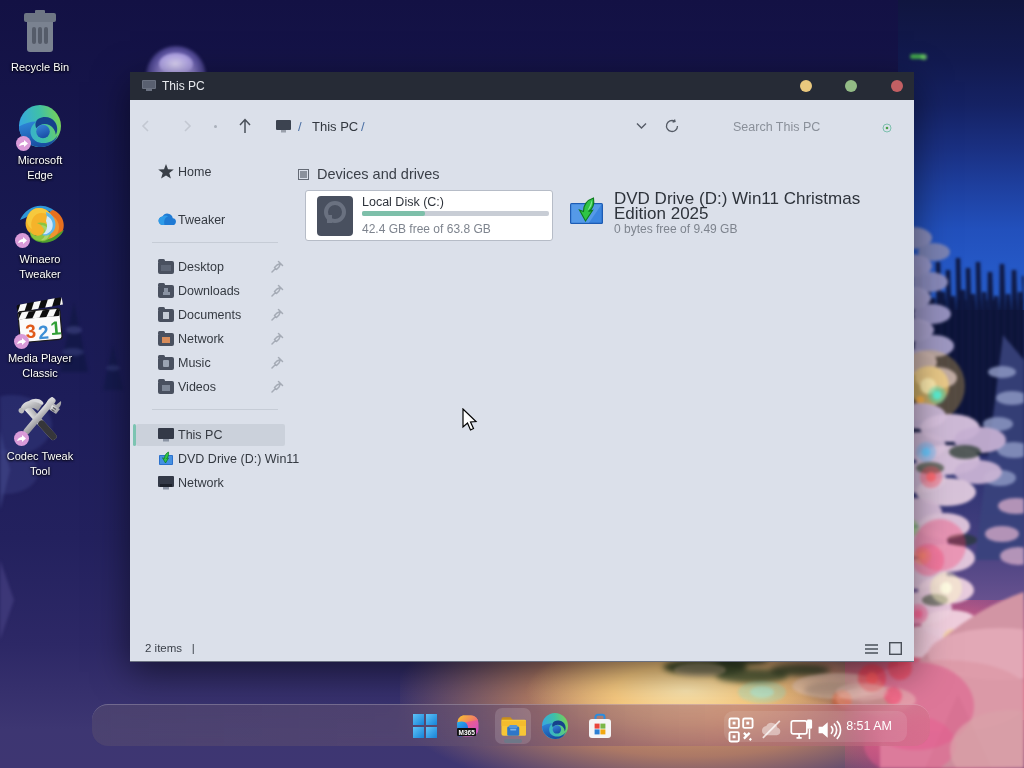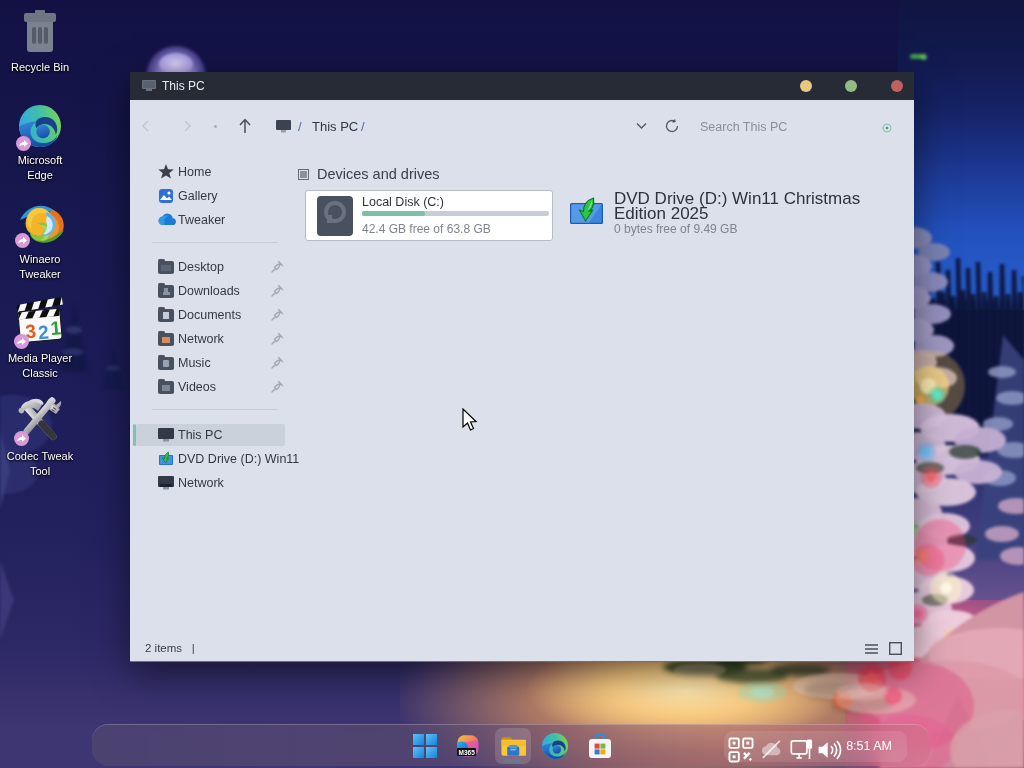--- a/index.html
+++ b/index.html
@@ -33,41 +33,41 @@
   .badge svg { position:absolute; left:1px; top:1px; }
 
   
   #win { position:absolute; left:130px; top:72px; width:784px; height:590px; background:#dbe0ea;
          box-shadow:0 10px 34px rgba(0,0,0,0.5); }
   #titlebar { position:absolute; left:0; top:0; width:784px; height:28px; background:#262b36; }
   #titlebar .t { position:absolute; left:32px; top:7px; color:#e8eaee; font-size:12px; }
   .tl { position:absolute; top:8px; width:12px; height:12px; border-radius:50%; }
   #toolbar { position:absolute; left:0; top:28px; width:784px; height:52px; color:#555; }
   .navtxt { color:#32373f; font-size:13px; }
-  #search { position:absolute; left:570px; top:20px; color:#8a909a; font-size:12.5px; }
+  #search { position:absolute; left:603px; top:20px; color:#8a909a; font-size:12.5px; }
 
   
   .srow { position:absolute; left:0px; width:158px; height:24px; }
   .srow .lbl { position:absolute; left:48px; top:5px; font-size:12.5px; color:#343941; }
   .srow .ic { position:absolute; left:28px; top:4px; width:16px; height:16px; }
   .pin { position:absolute; left:140px; top:5px; width:14px; height:14px; opacity:0.55; }
   .folder { width:16px; height:13px; margin-top:2px; background:#49505f; border-radius:2px; position:relative; }
   .folder:before { content:""; position:absolute; left:0; top:-2px; width:7px; height:3px; background:#49505f; border-radius:1.5px 1.5px 0 0; }
 
   
   #grp { position:absolute; left:170px; top:94px; font-size:14.5px; color:#3a3f48; }
   #card { position:absolute; left:175px; top:118px; width:248px; height:51px; border:1px solid #b6bcc7; border-radius:3px; background:#ffffff; }
   .gray { color:#7e848e; }
 
   
   #status { position:absolute; left:0; bottom:0; width:784px; height:26px; border-bottom:1px solid #6a7080; }
   #status .txt { position:absolute; left:15px; top:6px; font-size:11.5px; color:#3a3f48; }
 
   
-  #taskbar { position:absolute; left:92px; top:724px; width:838px; height:42px; border-radius:16px;
+  #taskbar { position:absolute; left:92px; top:704px; width:838px; height:42px; border-radius:16px;
      background:linear-gradient(90deg, rgba(84,74,112,0.62) 0%, rgba(96,78,112,0.58) 45%, rgba(130,85,112,0.52) 62%, rgba(165,98,118,0.5) 78%, rgba(205,115,135,0.5) 100%); backdrop-filter: blur(9px); border-top:1px solid rgba(255,255,255,0.22); }
   #tray { position:absolute; left:632px; top:6px; width:183px; height:31px; border-radius:9px; background:rgba(255,255,255,0.10); }
   .tbi { position:absolute; top:8px; width:26px; height:26px; }
   #clock { position:absolute; right:38px; top:14px; color:#fff; font-size:12.5px; }
 </style>
 </head>
 <body>
 <div id="screen">
   <div id="wall"></div>
   <div id="sky-right"></div>
@@ -382,28 +382,20 @@
           <circle cx="5" cy="5" r="1.3" fill="#4a9f46"></circle>
         </svg>
     </div>
 
     <div class="srow" style="top:88px;">
         <svg class="ic" viewBox="0 0 16 16">
           <path d="M8 0 L10 5.3 L15.8 5.5 L11.3 9 L12.9 14.6 L8 11.4 L3.1 14.6 L4.7 9 L0.2 5.5 L6 5.3 Z" fill="#3a4048"></path>
         </svg>
         <div class="lbl">Home</div>
       </div>
-    <div class="srow" style="top:112px;">
-        <svg class="ic" viewBox="0 0 16 16">
-          <rect x="1" y="1" width="14" height="14" rx="3" fill="#2f6fd6"></rect>
-          <path d="M2 12 L6 7 L9 10.5 L11 8.5 L14 12 Z" fill="#fff"></path>
-          <circle cx="11" cy="5" r="1.6" fill="#fff"></circle>
-        </svg>
-        <div class="lbl">Gallery</div>
-      </div>
     <div class="srow" style="top:136px;">
         <svg class="ic" viewBox="0 0 18 12" style="width:18px">
           <path d="M5 11 a4.2 4.2 0 0 1 -0.5 -8.4 a5.5 5.5 0 0 1 10.3 1.6 a3.4 3.4 0 0 1 -0.6 6.8 Z" fill="#1f7ad4"></path>
           <path d="M5 11 a4.2 4.2 0 0 1 -0.5 -8.4 a5.5 5.5 0 0 1 5.7 -0.3 C7 3.4 5.5 6.5 6.5 11 Z" fill="#2e9be8"></path>
         </svg>
         <div class="lbl">Tweaker</div>
       </div>
     <div style="position:absolute;left:22px;top:170px;width:126px;height:1px;background:#c6ccd6;"></div>
 
     <div class="srow" style="top:183px;">

